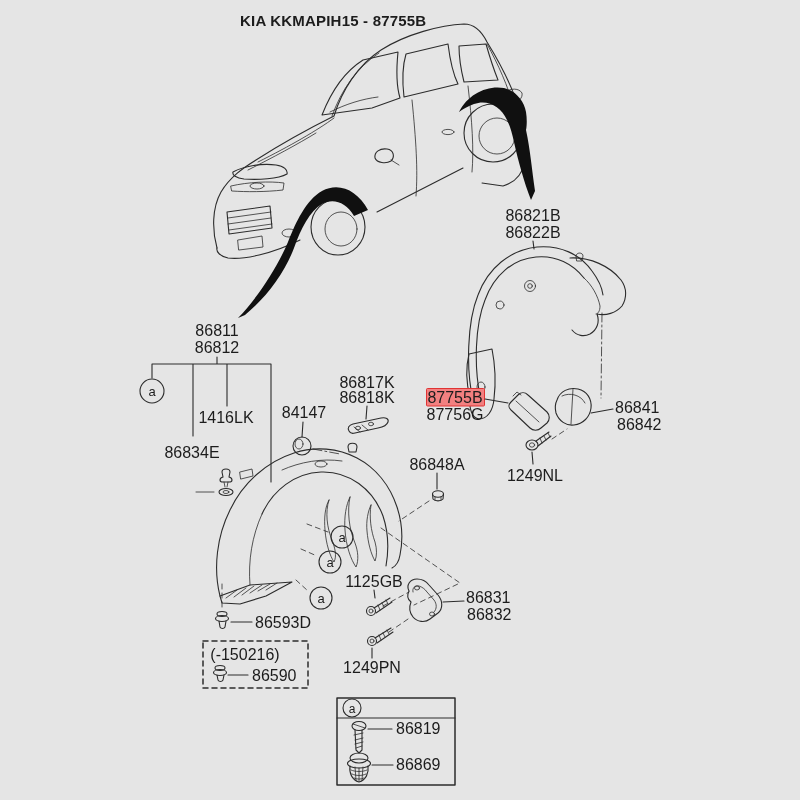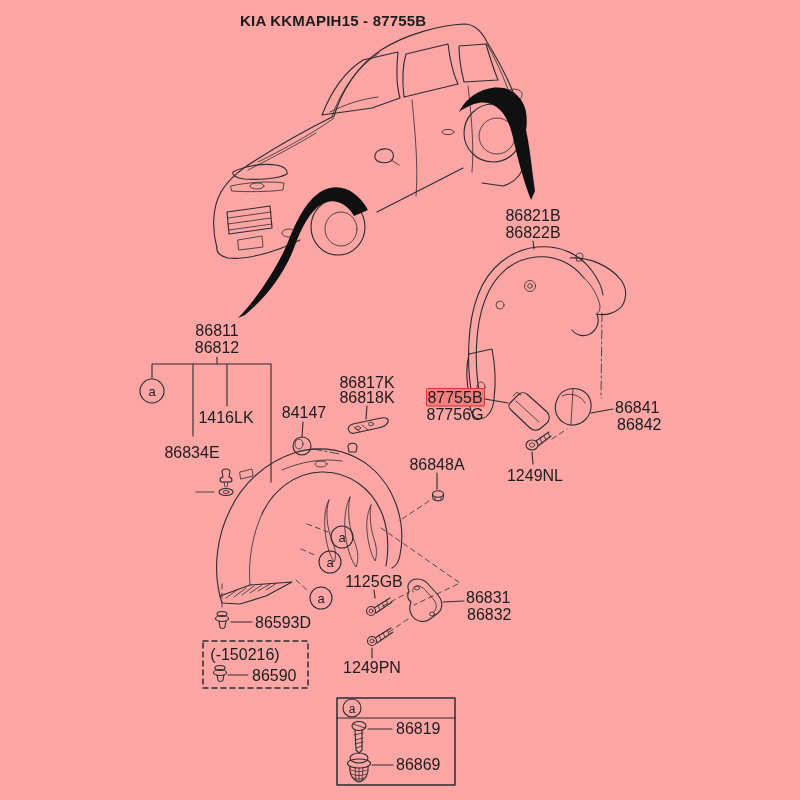--- a/index.html
+++ b/index.html
@@ -1,16 +1,16 @@
 <!DOCTYPE html>
 <html><head>
 <meta charset="utf-8">
 <style>
   html,body{margin:0;padding:0;background:#fff;}
-  .stage{position:relative;width:800px;height:800px;background:#fca5a5;overflow:hidden;}
+  .stage{position:relative;width:800px;height:800px;background:#e5e5e5;overflow:hidden;}
   svg{position:absolute;left:0;top:0;}
   .ln{fill:none;stroke:#2c2c2c;stroke-width:1.1;stroke-linecap:round;stroke-linejoin:round;}
   .thin{stroke-width:0.8;}
   .thick{stroke-width:1.5;}
   .dash{stroke-dasharray:5 4;}
   .dashdot{stroke-dasharray:9 3 2 3;}
   .blk{fill:#101010;stroke:none;}
   text{font-family:"Liberation Sans",sans-serif;fill:#1c1c1c;}
   .lbl{font-size:16px;}
   .title{font-size:15px;font-weight:bold;letter-spacing:.2px;}

